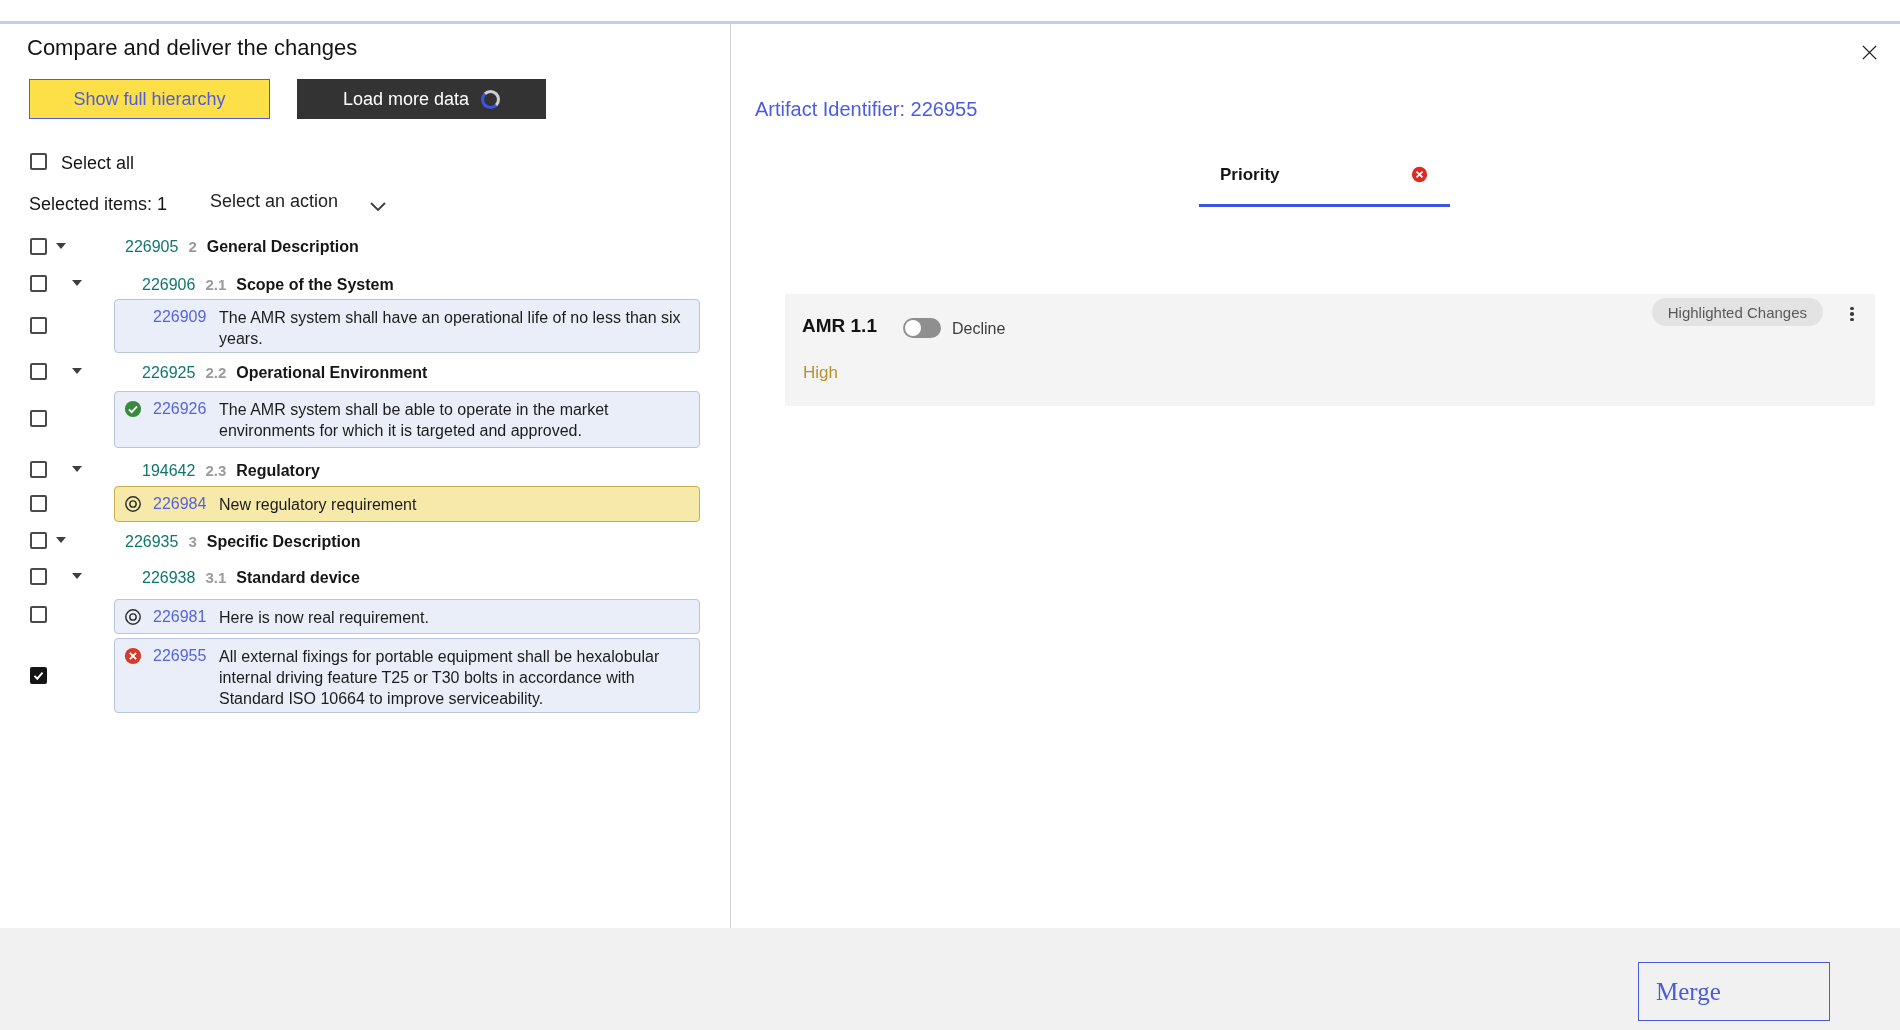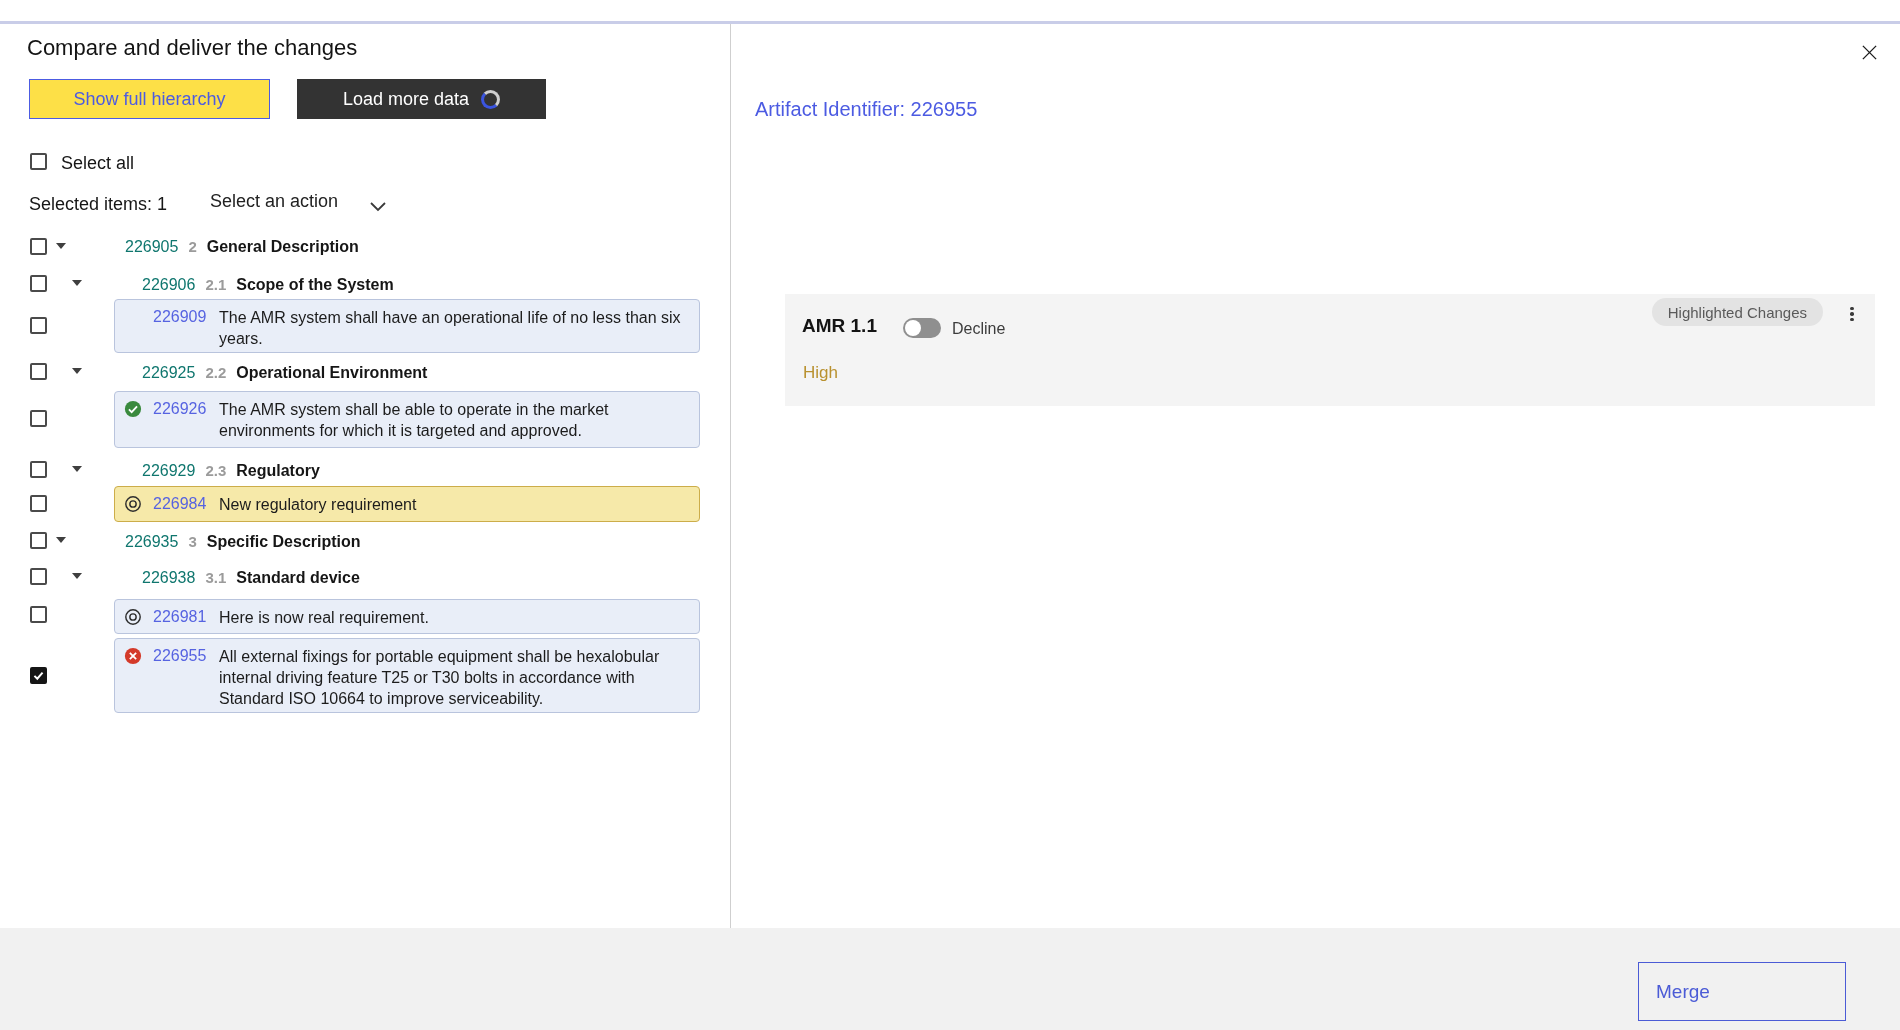--- a/index.html
+++ b/index.html
@@ -59,22 +59,22 @@
   .toggle-knob { position:absolute; left:2px; top:2px; width:16px; height:16px; border-radius:50%; background:#ffffff; }
   .toggle-label { position:absolute; left:167px; top:26px; font-size:16px; color:#3c3c3c; }
   .mode-badge { position:absolute; right:52px; top:4px; height:28px; padding:0 16px; border-radius:14px;
     background:#e3e3e3; color:#5a5a5a; font-size:15px; display:flex; align-items:center; }
   .kebab { position:absolute; right:14px; top:10px; width:18px; height:20px; display:flex; flex-direction:column;
     align-items:center; justify-content:center; gap:2px; cursor:pointer; background:none; border:none; }
   .kebab i { width:3.5px; height:3.5px; border-radius:50%; background:#3a3a3a; }
   .priority-value { position:absolute; left:18px; top:69px; font-size:17px; color:#b9912f;text-align:center; }
 
   .footer { position:absolute; left:0; top:907px; width:1900px; height:123px; background:#f1f1f1; }
-  .merge-btn { position:absolute; left:1638px; top:34px; width:208px; height:59px; background:transparent;
-    border:1px solid #4b5bd6; color:#4b5bd6; font-size:19px; font-family:Liberation Sans, sans-serif; text-align:left;
+  .merge-btn { position:absolute; left:1638px; top:34px; width:192px; height:59px; background:transparent;
+    border:1px solid #4b5bd6; color:#4b5bd6; font-size:25px; font-family:Liberation Serif, serif; text-align:left;
     padding-left:17px; cursor:pointer; }
 </style>
 </head>
 <body>
 
 <div class="app">
   <div class="top-accent"></div>
   <div class="divider"></div>
 
   <h1 class="page-title">Compare and deliver the changes</h1>
@@ -128,21 +128,21 @@
     <a class="sec-id">226906</a>
     <span class="sec-num">2.1</span>
     <span class="sec-title">Scope of the System</span>
   </div>
   <div class="section-row" style="left:142px;top:343px">
     <a class="sec-id">226925</a>
     <span class="sec-num">2.2</span>
     <span class="sec-title">Operational Environment</span>
   </div>
   <div class="section-row" style="left:142px;top:441px">
-    <a class="sec-id">226929</a>
+    <a class="sec-id">194642</a>
     <span class="sec-num">2.3</span>
     <span class="sec-title">Regulatory</span>
   </div>
   <div class="section-row" style="left:125px;top:512px">
     <a class="sec-id">226935</a>
     <span class="sec-num">3</span>
     <span class="sec-title">Specific Description</span>
   </div>
   <div class="section-row" style="left:142px;top:548px">
     <a class="sec-id">226938</a>
@@ -200,20 +200,30 @@
   </div>
 
   <button class="close-btn">
     <svg width="17" height="17" viewBox="0 0 18 18">
         <path d="M2 2 L16 16 M16 2 L2 16" stroke="#1c1c1c" stroke-width="1.4"></path>
       </svg>
   </button>
 
   <div class="artifact-identifier">Artifact Identifier: 226955</div>
 
+  <div class="tab">
+    <span class="tab-label">Priority</span>
+    <span class="tab-badge">
+      <svg viewBox="0 0 20 20" width="17" height="17">
+          <circle cx="10" cy="10" r="9" fill="#e02b1f"></circle>
+          <path d="M6.5 6.5 l7 7 M13.5 6.5 l-7 7" stroke="#ffffff" stroke-width="2" fill="none"></path>
+        </svg>
+    </span>
+    <span class="tab-underline"></span>
+  </div>
 
   <div class="artifact-card">
     <span class="artifact-name">AMR 1.1</span>
     <span class="toggle">
         <span class="toggle-knob"></span>
       </span>
     <span class="toggle-label">Decline</span>
     <span class="mode-badge">Highlighted Changes</span>
     <button class="kebab">
         <i></i>

